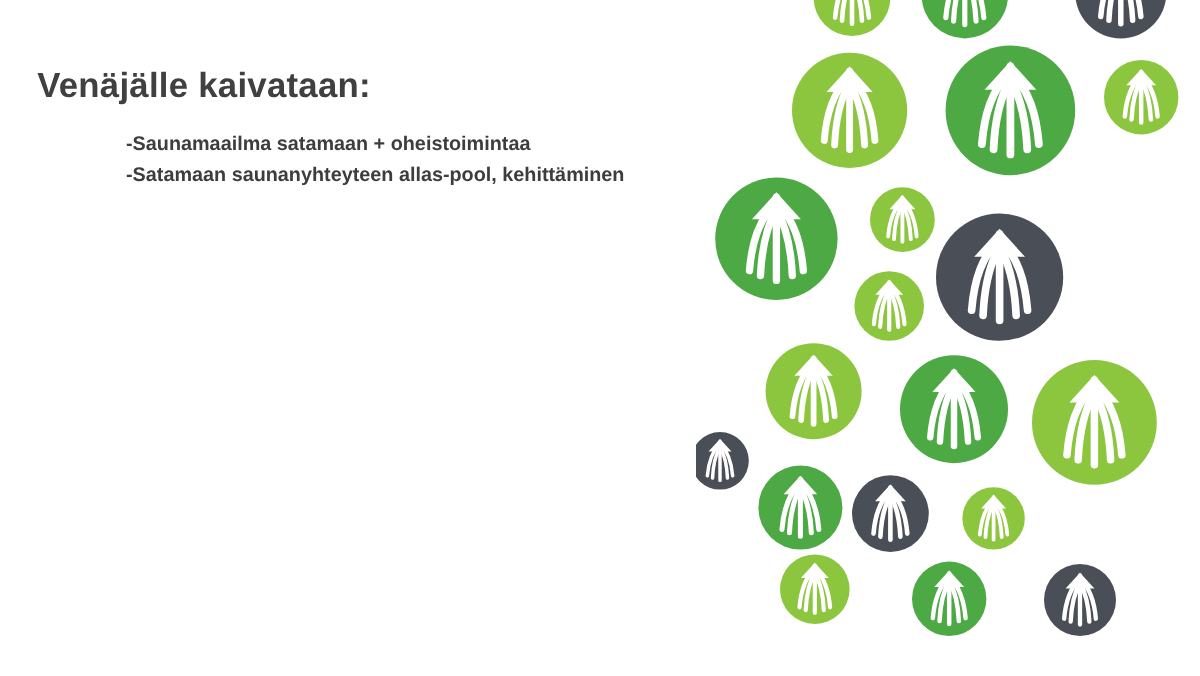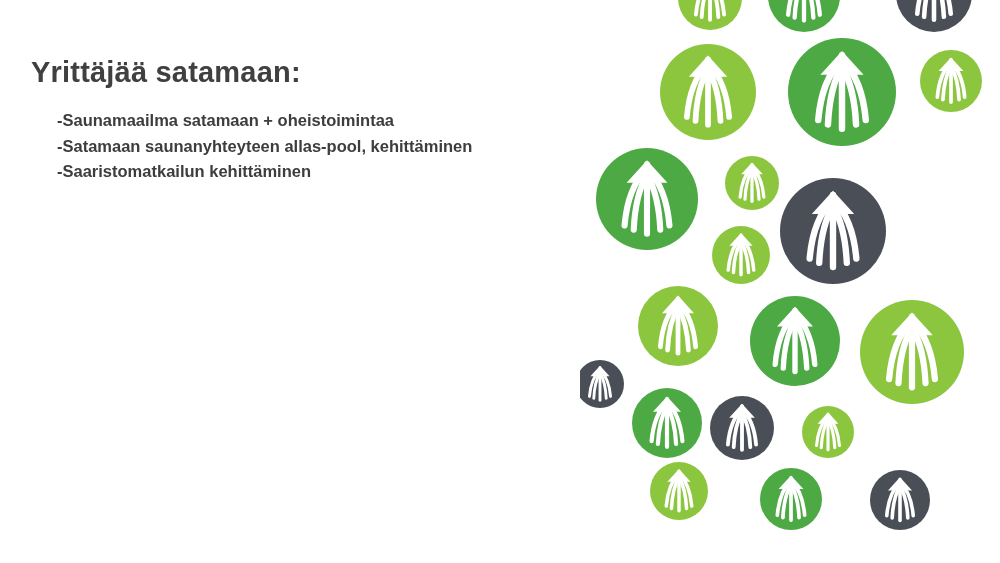--- a/index.html
+++ b/index.html
@@ -36,20 +36,21 @@
     left: 57px;
     top: 108px;
     width: 560px;
   }
   .bullet {
     font-size: 16.5px;
     font-weight: bold;
     color: #3d3d3d;
     line-height: 25.5px;
     white-space: nowrap;
+    margin-left: 48px;
   }
   .decor {
     position: absolute;
     right: 0;
     top: 0;
     width: 420px;
     height: 563px;
     overflow: hidden;
     pointer-events: none;
   }
@@ -62,26 +63,25 @@
     display: block;
     width: 100%;
     height: 100%;
   }
 </style>
 </head>
 <body>
 
 <div class="slide">
 
-  <div class="title">Yrittäjää satamaan:</div>
+  <div class="title">Venäjälle kaivataan:</div>
 
   <div class="bullets">
     <div class="bullet">-Saunamaailma satamaan + oheistoimintaa</div>
     <div class="bullet">-Satamaan saunanyhteyteen allas-pool, kehittäminen</div>
-    <div class="bullet">-Saaristomatkailun kehittäminen</div>
   </div>
 
   <div class="decor" id="decor">
       <div class="bubble" style="left: 98px; top: -34px; width: 64px; height: 64px; background: rgb(140, 198, 63);">
         <svg viewBox="0 0 100 100" preserveAspectRatio="xMidYMid meet">
           <path d="M50 16 L50 84" fill="none" stroke="#ffffff" stroke-width="6" stroke-linecap="round"></path>
           <path d="M50 20 C 36 34, 30 52, 28 76" fill="none" stroke="#ffffff" stroke-width="6" stroke-linecap="round"></path>
           <path d="M50 20 C 64 34, 70 52, 72 76" fill="none" stroke="#ffffff" stroke-width="6" stroke-linecap="round"></path>
           <path d="M50 26 C 42 40, 38 58, 37 80" fill="none" stroke="#ffffff" stroke-width="6" stroke-linecap="round"></path>
           <path d="M50 26 C 58 40, 62 58, 63 80" fill="none" stroke="#ffffff" stroke-width="6" stroke-linecap="round"></path>

